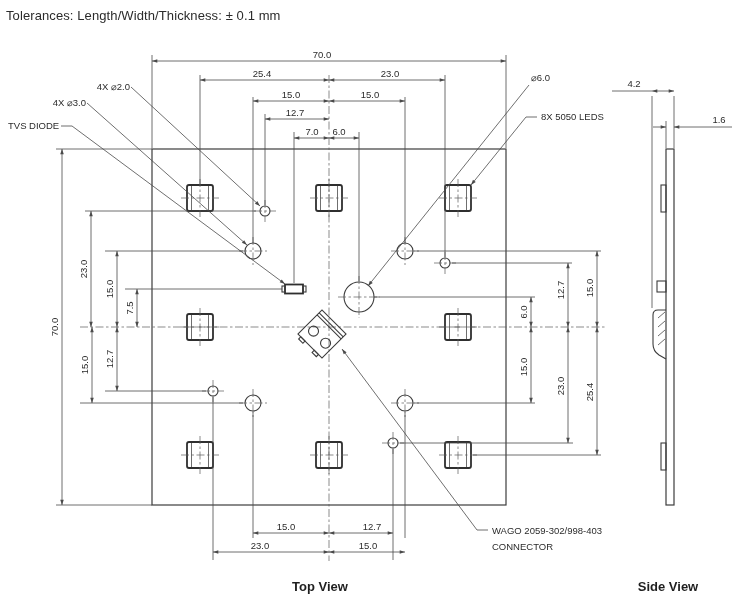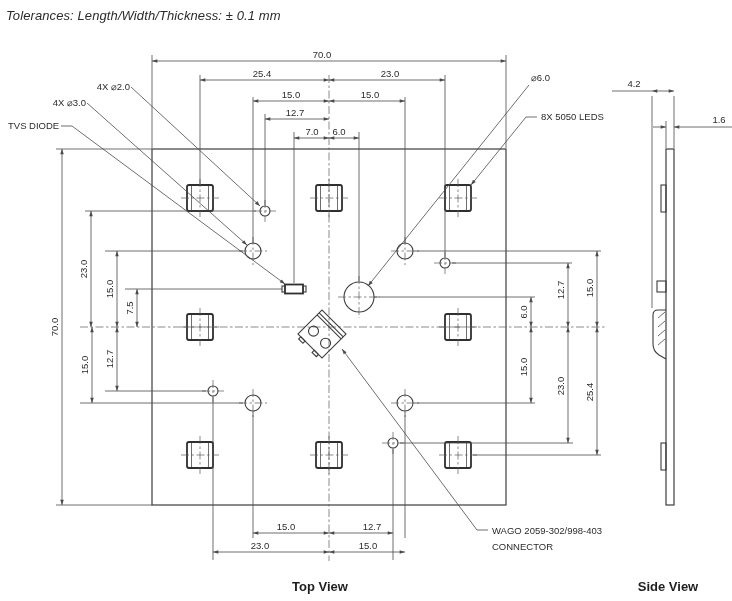--- a/index.html
+++ b/index.html
@@ -1,17 +1,17 @@
 <!DOCTYPE html>
 <html><head>
 <meta charset="utf-8">
 <style>
   html,body{margin:0;padding:0;background:#ffffff;}
   body{width:732px;height:601px;position:relative;font-family:"Liberation Sans",sans-serif;}
-  .title{position:absolute;left:6px;top:8px;font-size:13px;color:#2b2b2b;letter-spacing:.1px;font-style:italic;}
+  .title{position:absolute;left:6px;top:8px;font-size:13px;color:#2b2b2b;letter-spacing:.1px;}
   svg{position:absolute;left:0;top:0;}
   .t{stroke:#4a4a4a;stroke-width:.8;fill:none;}
   .d{stroke:#4a4a4a;stroke-width:.8;fill:none;}
   .c{stroke:#5a5a5a;stroke-width:.7;stroke-dasharray:8 2.5 2.5 2.5;fill:none;}
   .board{stroke:#3c3c3c;stroke-width:1.2;fill:none;}
   .comp{stroke:#2f2f2f;stroke-width:1.8;fill:none;}
   .compthin{stroke:#3c3c3c;stroke-width:1.1;fill:none;}
   text.dim,text.lbl{font-family:"Liberation Sans",sans-serif;font-size:9.5px;fill:#2b2b2b;}
   text.vtitle{font-family:"Liberation Sans",sans-serif;font-size:13px;font-weight:bold;fill:#1f1f1f;}
 </style>

